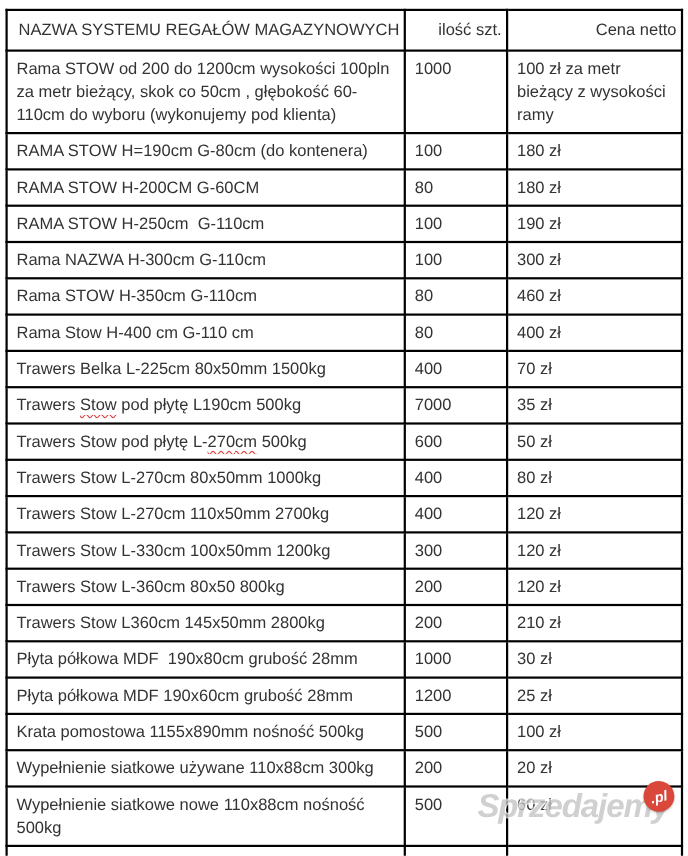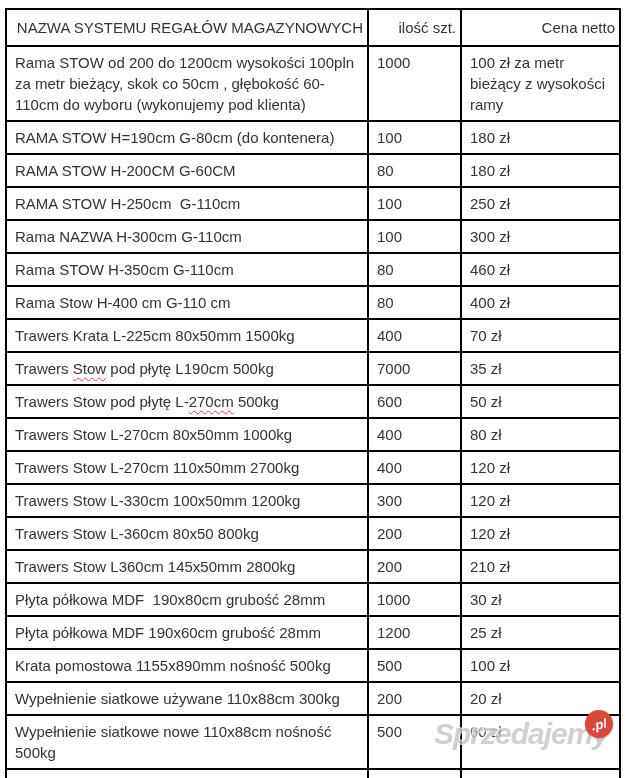--- a/index.html
+++ b/index.html
@@ -120,39 +120,39 @@
           <td>180 zł</td>
         </tr>
         <tr>
           <td>RAMA STOW H-200CM G-60CM</td>
           <td>80</td>
           <td>180 zł</td>
         </tr>
         <tr>
           <td>RAMA STOW H-250cm  G-110cm</td>
           <td>100</td>
-          <td>250 zł</td>
+          <td>190 zł</td>
         </tr>
         <tr>
           <td>Rama NAZWA H-300cm G-110cm</td>
           <td>100</td>
           <td>300 zł</td>
         </tr>
         <tr>
           <td>Rama STOW H-350cm G-110cm</td>
           <td>80</td>
           <td>460 zł</td>
         </tr>
         <tr>
           <td>Rama Stow H-400 cm G-110 cm</td>
           <td>80</td>
           <td>400 zł</td>
         </tr>
         <tr>
-          <td>Trawers Krata L-225cm 80x50mm 1500kg</td>
+          <td>Trawers Belka L-225cm 80x50mm 1500kg</td>
           <td>400</td>
           <td>70 zł</td>
         </tr>
         <tr>
           <td>Trawers <span class="squiggle">Stow</span> pod płytę L190cm 500kg</td>
           <td>7000</td>
           <td>35 zł</td>
         </tr>
         <tr>
           <td>Trawers Stow pod płytę L-<span class="squiggle">270cm</span> 500kg</td>

